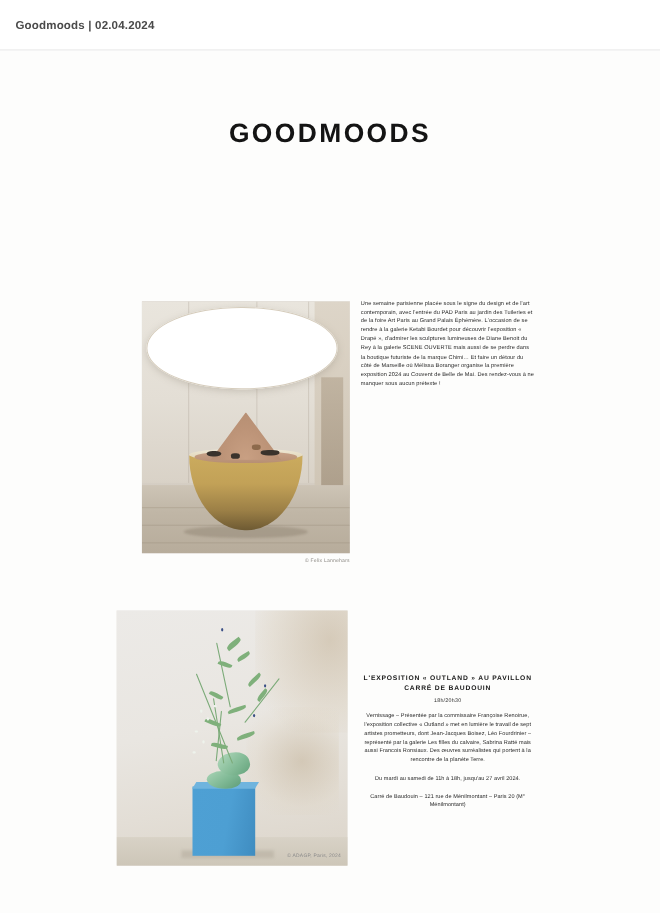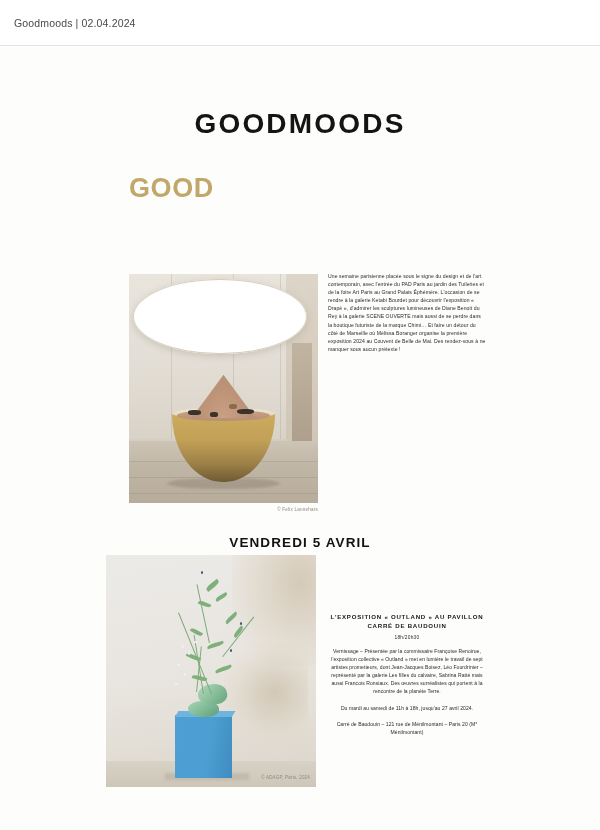--- a/index.html
+++ b/index.html
@@ -32,21 +32,21 @@
   }
   .brand {
     font-size: 15.5px;
     font-weight: 700;
     letter-spacing: -0.2px;
     color: #141414;
     white-space: nowrap;
   }
   .header-meta {
     font-size: 10.5px;
-    font-weight: 400;
+    font-weight: 700;
     letter-spacing: 0.15px;
     color: #4a4a4a;
     white-space: nowrap;
   }
 
   
   .sheet {
     position: absolute;
     top: 46px; left: 0;
     width: 600px;
@@ -57,21 +57,21 @@
   
   .logo-wrap {
     position: absolute;
     top: 62px;
     left: 0;
     width: 600px;
     text-align: center;
   }
   .logo {
     display: inline-block;
-    font-size: 28px;
+    font-size: 24px;
     font-weight: 700;
     letter-spacing: 2.2px;
     color: #141414;
   }
 
   
   .agenda-title {
     position: absolute;
     top: 128px;
     left: 129px;
@@ -361,21 +361,20 @@
   <div class="header-meta">Goodmoods | 02.04.2024</div>
 </div>
 
 <div class="sheet">
 
   <div class="logo-wrap">
     <div class="logo">GOODMOODS</div>
   </div>
 
   <div class="agenda-title">
-    <span>GOOD</span>
   </div>
 
   <div class="block1-img">
     <div class="scene1">
       <div class="s1-wall"></div>
       <div class="s1-backpanel"></div>
       <div class="s1-panelline" style="left:22%"></div>
       <div class="s1-panelline" style="left:55%"></div>
       <div class="s1-panelline" style="left:80%"></div>
       <div class="s1-rightcol"></div>
@@ -394,21 +393,20 @@
       <div class="s1-rock" style="left:57%;bottom:39%;width:9%;height:2.2%"></div>
       <div class="s1-rock" style="left:53%;bottom:41%;width:4%;height:2.4%;background:#8d6a4c"></div>
       <div class="s1-disc"></div>
       <div class="s1-disc-rim"></div>
     </div>
   </div>
   <div class="block1-caption">© Felix Lannehars</div>
 
   <div class="intro-text">Une semaine parisienne placée sous le signe du design et de l'art contemporain, avec l'entrée du PAD Paris au jardin des Tuileries et de la foire Art Paris au Grand Palais Éphémère. L'occasion de se rendre à la galerie Ketabi Bourdet pour découvrir l'exposition « Drapé », d'admirer les sculptures lumineuses de Diane Benoit du Rey à la galerie SCENE OUVERTE mais aussi de se perdre dans la boutique futuriste de la marque Chimi… Et faire un détour du côté de Marseille où Mélissa Boranger organise la première exposition 2024 au Couvent de Belle de Mai. Des rendez-vous à ne manquer sous aucun prétexte !</div>
 
-  <div class="day-heading">VENDREDI 5 AVRIL</div>
 
   <div class="block2-img">
     <div class="scene2">
       <div class="s2-wall"></div>
       <div class="s2-stain"></div>
       <div class="s2-stain2"></div>
       <div class="s2-floor"></div>
       <div class="s2-shadow"></div>
       <div class="s2-pedestal"></div>
       <div class="s2-pedestal-top"></div>

